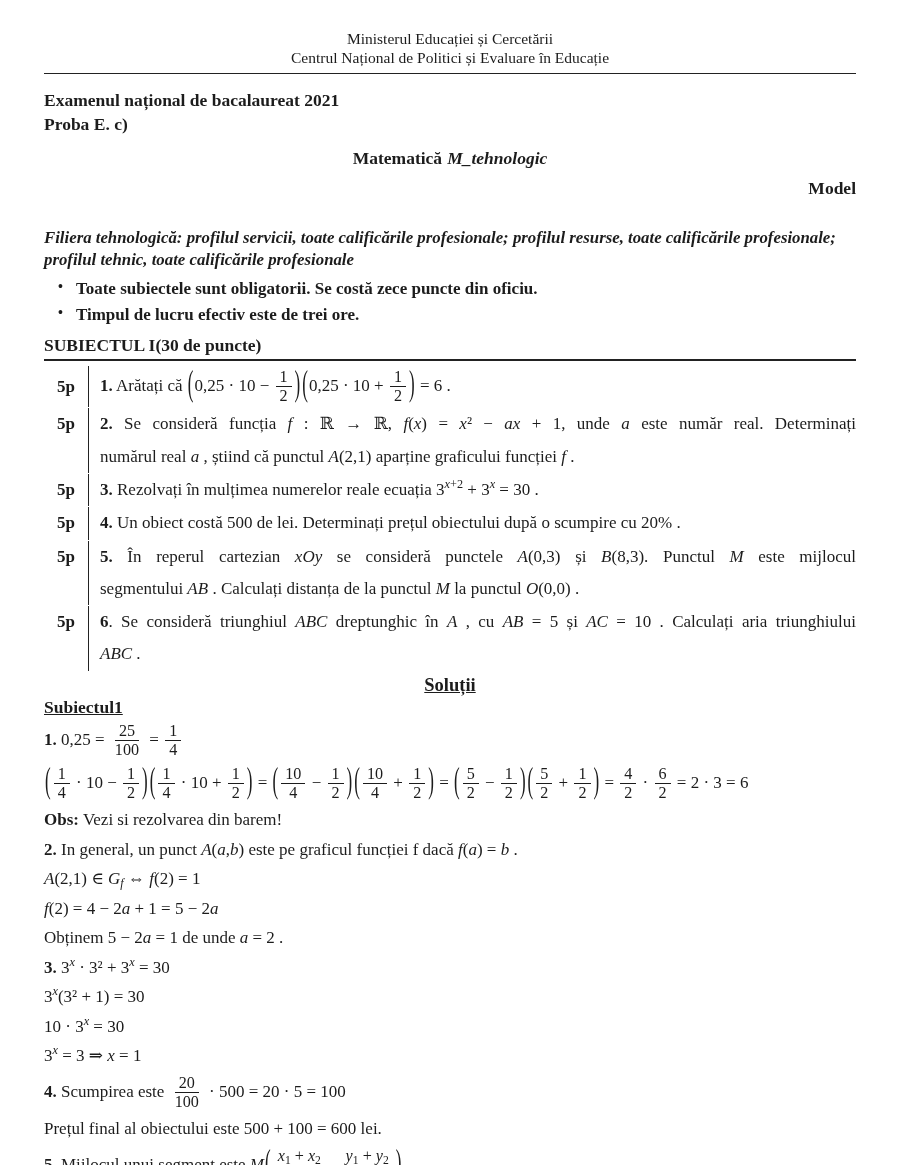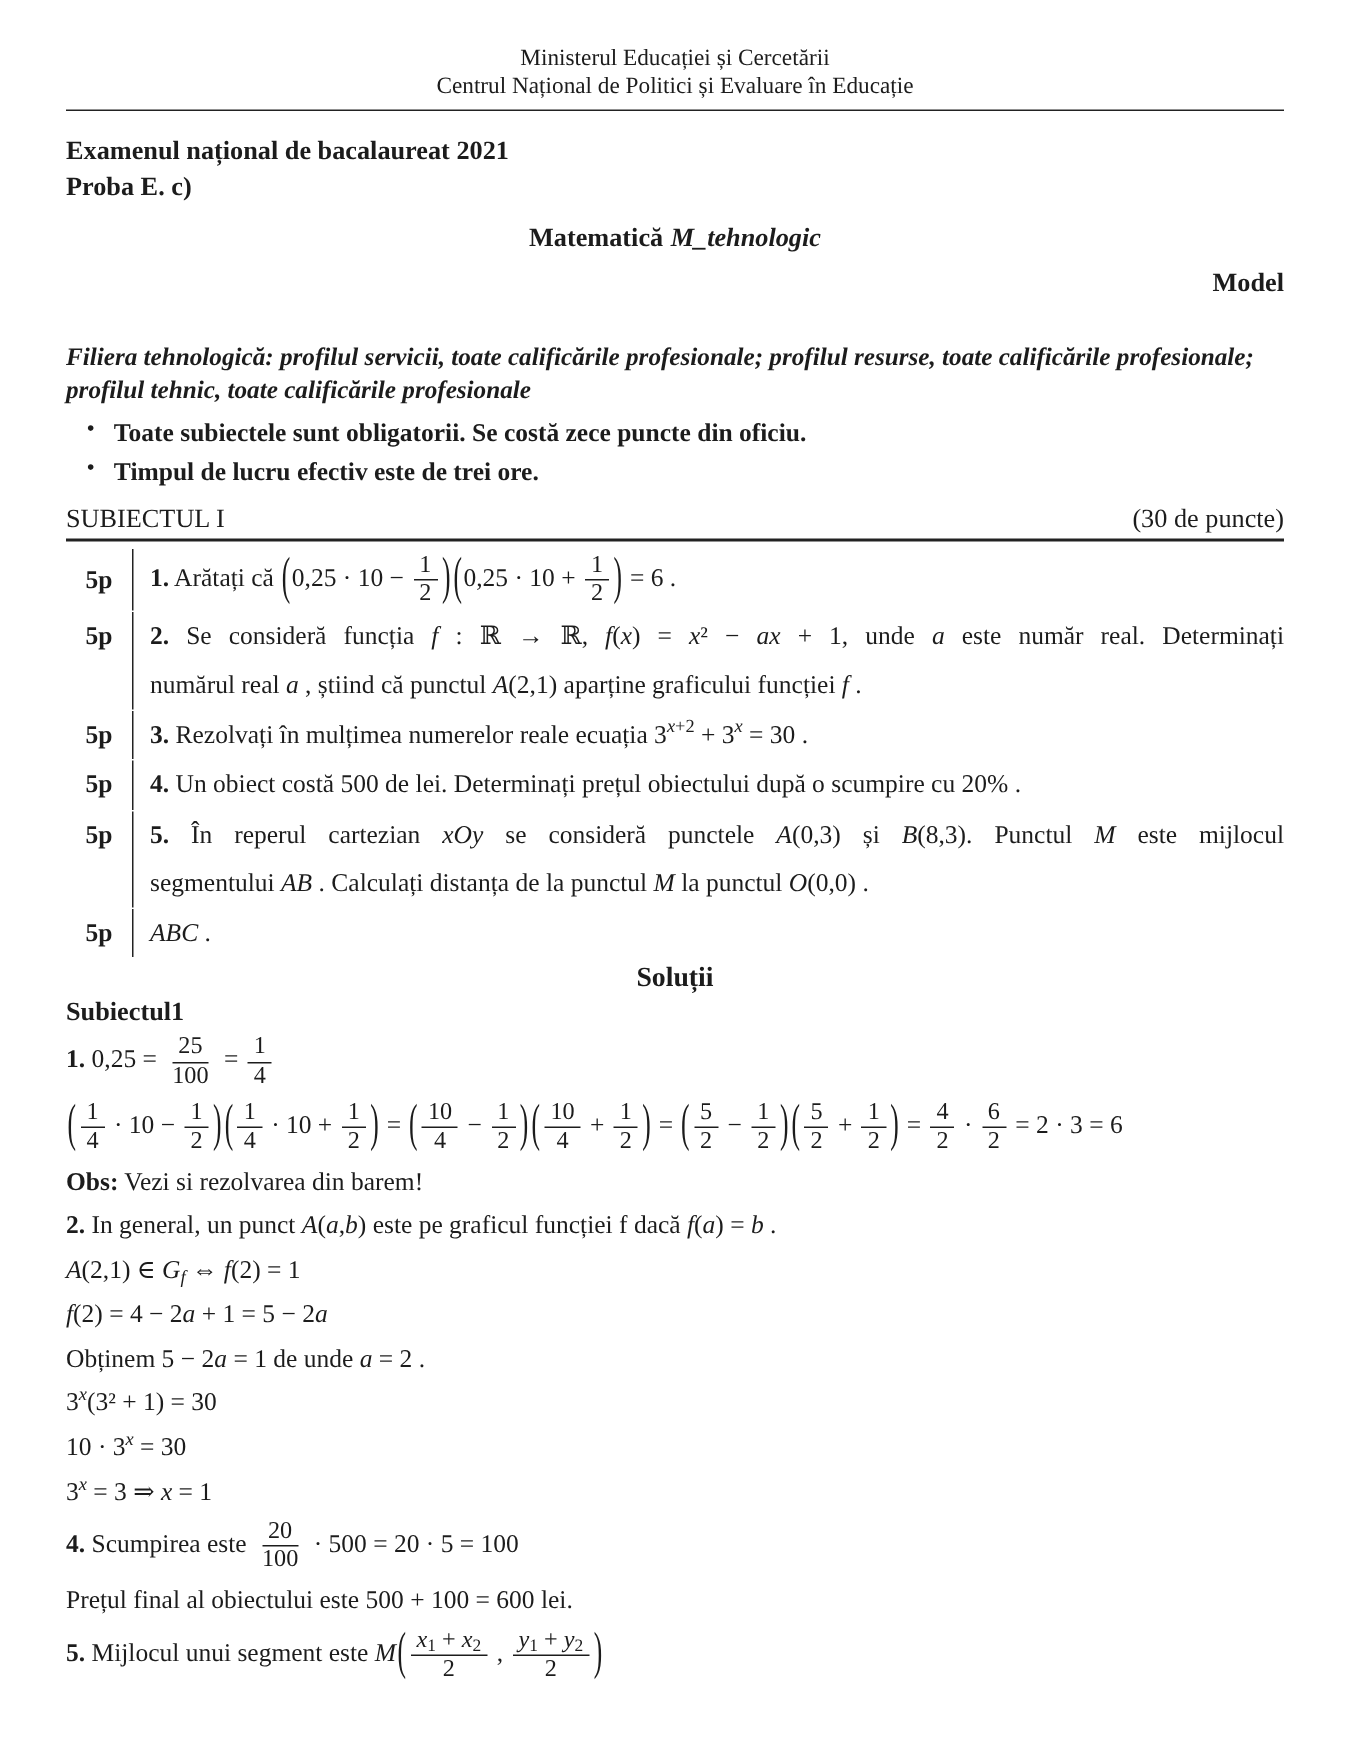--- a/index.html
+++ b/index.html
@@ -11,30 +11,30 @@
   .ministry{text-align:center;font-size:15.5px;line-height:1.22;}
   .hrule{border-top:1.8px solid #222;margin-top:5px;}
   .title-block{font-weight:bold;font-size:17.5px;margin-top:14px;line-height:1.4;}
   .subject-line{text-align:center;font-weight:bold;font-size:17.5px;margin-top:11px;}
   .variant{font-style:italic;margin-left:5px;}
   .model{text-align:right;font-weight:bold;font-size:17.5px;margin-top:9px;}
   .filiera{font-weight:bold;font-style:italic;font-size:16.8px;line-height:1.32;margin-top:28px;}
   .bullets{margin-top:5px;font-weight:bold;}
   .bullet-row{padding-left:14px;display:flex;gap:13px;line-height:1.5;}
   .dot{font-size:14px;}
-  .subj-row{display:flex;justify-content:space-between;font-weight:normal;font-size:17.5px;margin-top:8px;}
+  .subj-row{display:flex;justify-content:flex-start;font-weight:bold;font-size:17.5px;margin-top:8px;}
   .hrule2{border-top:2px solid #222;margin-top:3px;margin-bottom:5px;}
   .qrow{display:flex;margin:1px 0;}
   .qpts{flex:0 0 44px;font-weight:bold;text-align:center;display:flex;align-items:center;justify-content:center;}
   .qpts.top{align-items:flex-start;padding-top:6px;}
   .qbody{flex:1;border-left:1.7px solid #222;padding-left:11px;line-height:1.9;}
   .qline.just{text-align:justify;text-align-last:justify;}
   .sol-title{text-align:center;font-size:18.5px;font-weight:bold;margin-top:4px;}
   .sol-sub{font-size:17.5px;font-weight:bold;margin-top:1px;}
-  .u{margin-top:24px;}
+  .u{text-decoration:underline;margin-top:24px;}
   .sol-line{margin:2px 0;line-height:1.62;}
   .fr{display:inline-flex;flex-direction:column;align-items:center;vertical-align:middle;margin:2px 2px;line-height:1.12;font-size:0.95em;}
   .fr .nu{border-bottom:1.4px solid currentColor;padding:0 4px;}
   .fr .de{padding:0 4px;}
   .sp{font-size:0.72em;vertical-align:0.55em;line-height:0;}
   .sb{font-size:0.72em;vertical-align:-0.25em;line-height:0;}
   .bp{display:inline-block;transform:scaleY(2.05);transform-origin:50% 52%;padding:0 1px;}
   i{font-style:italic;}
   b{font-weight:bold;}
 </style>
@@ -113,20 +113,21 @@
       <div class="qrow">
         <div class="qpts top">5p</div>
         <div class="qbody">
           <div class="qline just"><b>5.</b> În reperul cartezian <i>xOy</i> se consideră punctele <i>A</i>(0,3) și <i>B</i>(8,3). Punctul <i>M</i> este mijlocul</div>
           <div class="qline">segmentului <i>AB</i> . Calculați distanța de la punctul <i>M</i> la punctul <i>O</i>(0,0) .</div>
         </div>
       </div>
       <div class="qrow">
         <div class="qpts top">5p</div>
         <div class="qbody">
+          <div class="qline just"><b>6</b>. Se consideră triunghiul <i>ABC</i> dreptunghic în <i>A</i> , cu <i>AB</i> = 5 și <i>AC</i> = 10 . Calculați aria triunghiului</div>
           <div class="qline"><i>ABC</i> .</div>
         </div>
       </div>
     </div>
 
   <div class="sol-title">
     <span class="u">Soluții</span>
   </div>
   <div class="sol-sub">
     <span class="u">Subiectul1</span>
@@ -181,20 +182,21 @@
           <span class="de">2</span>
         </span> · <span class="fr">
           <span class="nu">6</span>
           <span class="de">2</span>
         </span> = 2 · 3 = 6</div>
       <div class="sol-line"><b>Obs:</b> Vezi si rezolvarea din barem!</div>
       <div class="sol-line"><b>2.</b> In general, un punct <i>A</i>(<i>a</i>,<i>b</i>) este pe graficul funcției f dacă <i>f</i>(<i>a</i>) = <i>b</i> .</div>
       <div class="sol-line"><i>A</i>(2,1) ∈ <i>G</i><span class="sb"><i>f</i></span> ⇔ <i>f</i>(2) = 1</div>
       <div class="sol-line"><i>f</i>(2) = 4 − 2<i>a</i> + 1 = 5 − 2<i>a</i></div>
       <div class="sol-line">Obținem 5 − 2<i>a</i> = 1 de unde <i>a</i> = 2 .</div>
+      <div class="sol-line"><b>3.</b> 3<span class="sp"><i>x</i></span> · 3² + 3<span class="sp"><i>x</i></span> = 30</div>
       <div class="sol-line">3<span class="sp"><i>x</i></span>(3² + 1) = 30</div>
       <div class="sol-line">10 · 3<span class="sp"><i>x</i></span> = 30</div>
       <div class="sol-line">3<span class="sp"><i>x</i></span> = 3 ⇒ <i>x</i> = 1</div>
       <div class="sol-line"><b>4.</b> Scumpirea este <span class="fr">
           <span class="nu">20</span>
           <span class="de">100</span>
         </span> · 500 = 20 · 5 = 100</div>
       <div class="sol-line">Prețul final al obiectului este 500 + 100 = 600 lei.</div>
       <div class="sol-line"><b>5.</b> Mijlocul unui segment este <i>M</i><span class="bp">(</span><span class="fr">
           <span class="nu"><i>x</i><span class="sb">1</span> + <i>x</i><span class="sb">2</span></span>

